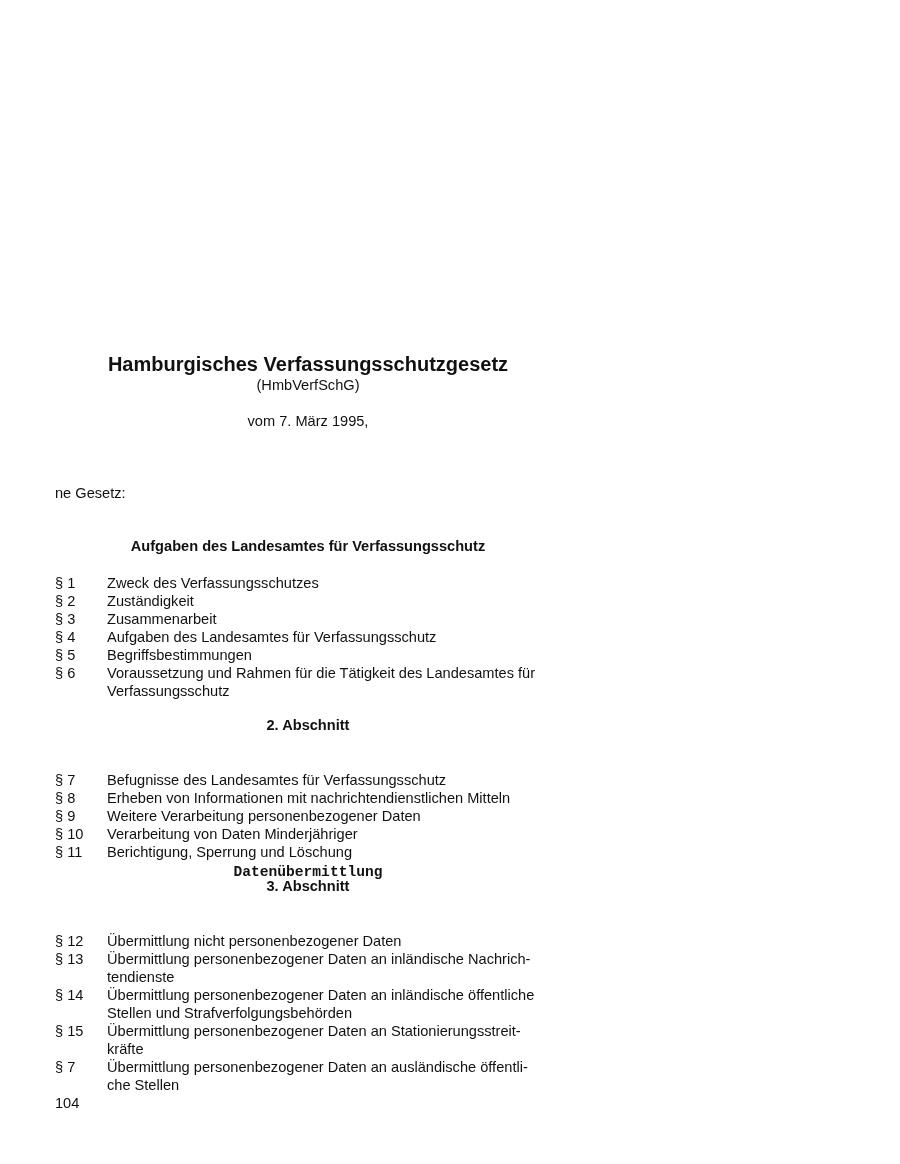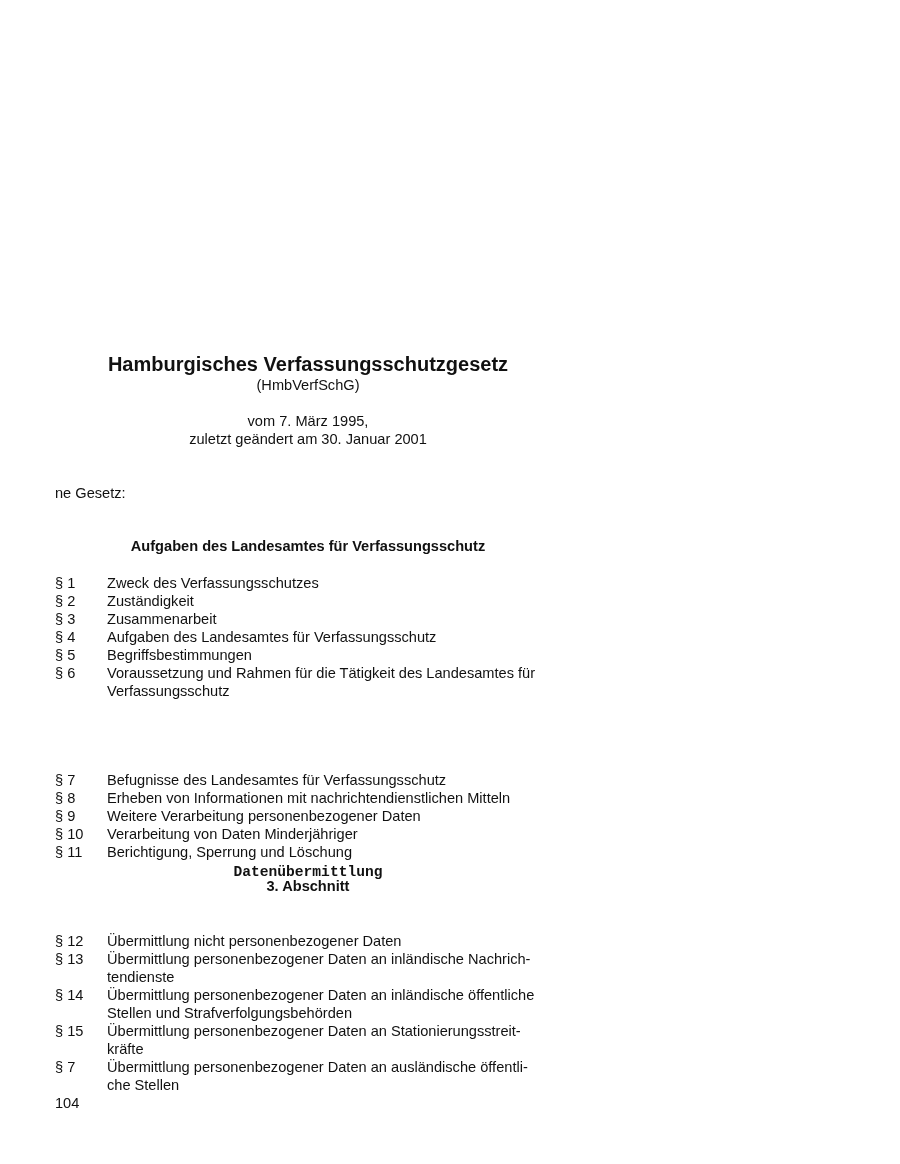--- a/index.html
+++ b/index.html
@@ -17,21 +17,20 @@
 </style>
 </head>
 <body>
 
 <div class="page">
 
   <div class="abs center title" style="top:353px;">Hamburgisches Verfassungsschutzgesetz</div>
   <div class="abs center t14" style="top:377px;">(HmbVerfSchG)</div>
 
   <div class="abs center t14" style="top:413px;">vom 7. März 1995,</div>
-  <div class="abs center t14" style="top:431px;">zuletzt geändert am 30. Januar 2001</div>
 
   <div class="abs t14" style="left:55px; top:485px;">ne Gesetz:</div>
 
   <div class="abs center t14 bold" style="top:538px;">Aufgaben des Landesamtes für Verfassungsschutz</div>
 
   <div class="row" style="top:574px;">
     <span class="num">§ 1</span>
     <span class="txt">Zweck des Verfassungsschutzes</span>
   </div>
   <div class="row" style="top:592px;">
@@ -51,20 +50,21 @@
     <span class="txt">Begriffsbestimmungen</span>
   </div>
   <div class="row" style="top:664px;">
     <span class="num">§ 6</span>
     <span class="txt">Voraussetzung und Rahmen für die Tätigkeit des Landesamtes für</span>
   </div>
   <div class="row" style="top:682px;">
     <span class="txt">Verfassungsschutz</span>
   </div>
 
+  <div class="abs center t14 bold" style="top:717px;">2. Abschnitt</div>
 
   <div class="row" style="top:771px;">
     <span class="num">§ 7</span>
     <span class="txt">Befugnisse des Landesamtes für Verfassungsschutz</span>
   </div>
   <div class="row" style="top:789px;">
     <span class="num">§ 8</span>
     <span class="txt">Erheben von Informationen mit nachrichtendienstlichen Mitteln</span>
   </div>
   <div class="row" style="top:807px;">

